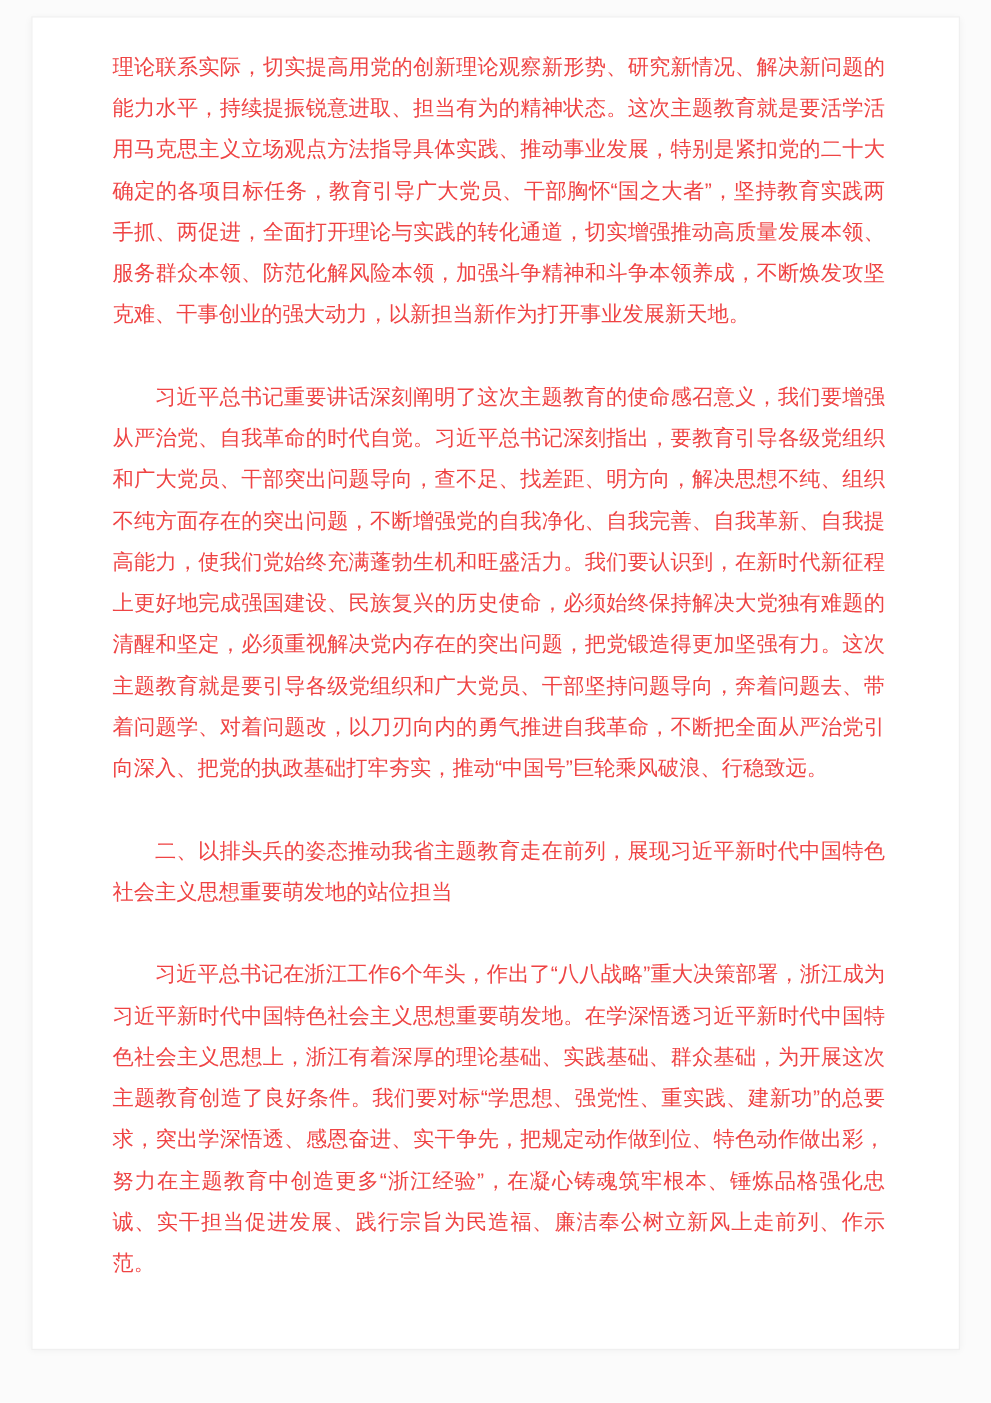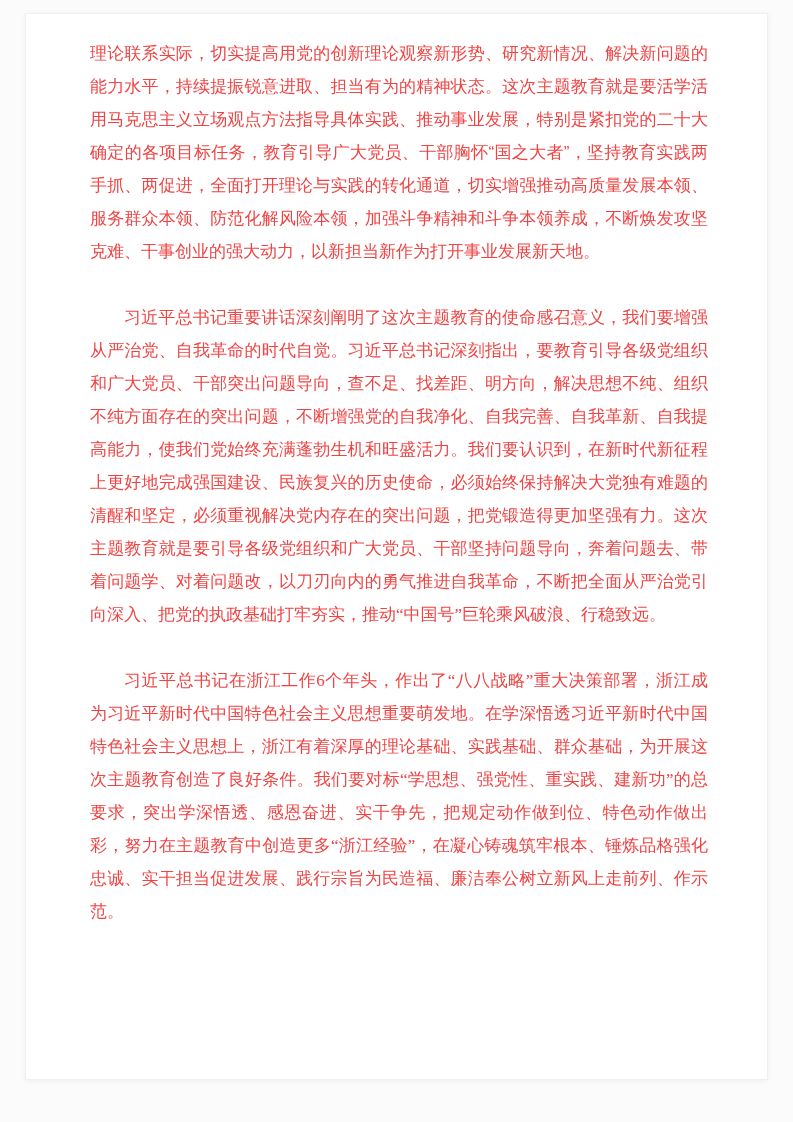--- a/index.html
+++ b/index.html
@@ -37,30 +37,30 @@
   }
   .content p {
     margin: 33px 0;
     word-break: break-all;
   }
   .content p:first-child {
     margin-top: 0;
   }
   .indent {
     text-indent: 2em;
-    font-family: Liberation Serif, serif;
   }
   .section-heading {
     font-weight: normal;
   }
 </style>
 </head>
 <body>
 
 <div class="viewer">
   <div class="paper">
     <div class="content">
       <p>理论联系实际，切实提高用党的创新理论观察新形势、研究新情况、解决新问题的能力水平，持续提振锐意进取、担当有为的精神状态。这次主题教育就是要活学活用马克思主义立场观点方法指导具体实践、推动事业发展，特别是紧扣党的二十大确定的各项目标任务，教育引导广大党员、干部胸怀“国之大者”，坚持教育实践两手抓、两促进，全面打开理论与实践的转化通道，切实增强推动高质量发展本领、服务群众本领、防范化解风险本领，加强斗争精神和斗争本领养成，不断焕发攻坚克难、干事创业的强大动力，以新担当新作为打开事业发展新天地。</p>
       <p class="indent">习近平总书记重要讲话深刻阐明了这次主题教育的使命感召意义，我们要增强从严治党、自我革命的时代自觉。习近平总书记深刻指出，要教育引导各级党组织和广大党员、干部突出问题导向，查不足、找差距、明方向，解决思想不纯、组织不纯方面存在的突出问题，不断增强党的自我净化、自我完善、自我革新、自我提高能力，使我们党始终充满蓬勃生机和旺盛活力。我们要认识到，在新时代新征程上更好地完成强国建设、民族复兴的历史使命，必须始终保持解决大党独有难题的清醒和坚定，必须重视解决党内存在的突出问题，把党锻造得更加坚强有力。这次主题教育就是要引导各级党组织和广大党员、干部坚持问题导向，奔着问题去、带着问题学、对着问题改，以刀刃向内的勇气推进自我革命，不断把全面从严治党引向深入、把党的执政基础打牢夯实，推动“中国号”巨轮乘风破浪、行稳致远。</p>
+      <p class="indent section-heading">二、以排头兵的姿态推动我省主题教育走在前列，展现习近平新时代中国特色社会主义思想重要萌发地的站位担当</p>
       <p class="indent">习近平总书记在浙江工作6个年头，作出了“八八战略”重大决策部署，浙江成为习近平新时代中国特色社会主义思想重要萌发地。在学深悟透习近平新时代中国特色社会主义思想上，浙江有着深厚的理论基础、实践基础、群众基础，为开展这次主题教育创造了良好条件。我们要对标“学思想、强党性、重实践、建新功”的总要求，突出学深悟透、感恩奋进、实干争先，把规定动作做到位、特色动作做出彩，努力在主题教育中创造更多“浙江经验”，在凝心铸魂筑牢根本、锤炼品格强化忠诚、实干担当促进发展、践行宗旨为民造福、廉洁奉公树立新风上走前列、作示范。</p>
     </div>
   </div>
 </div>
 
 </body></html>

